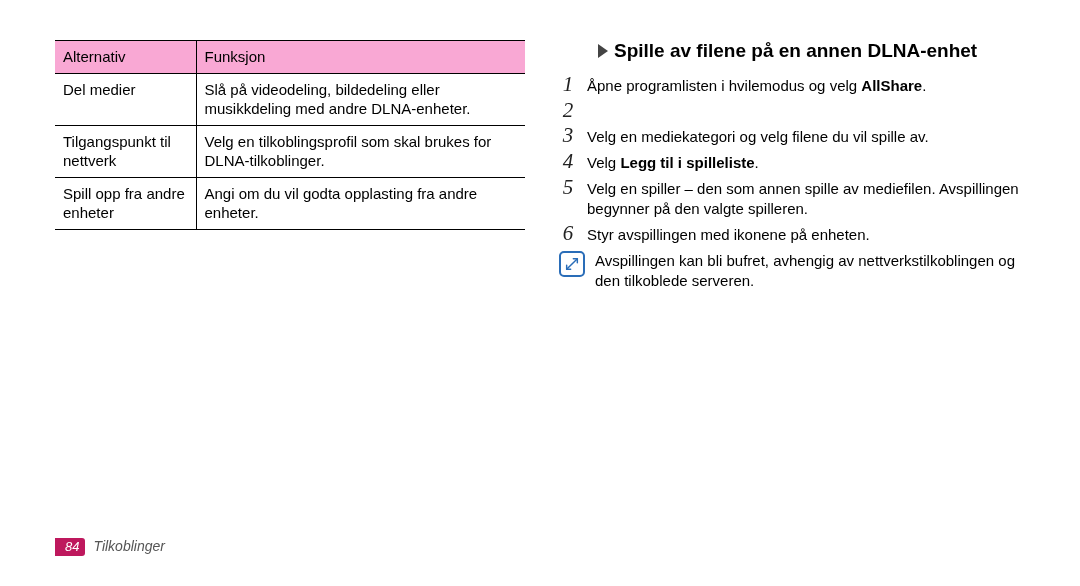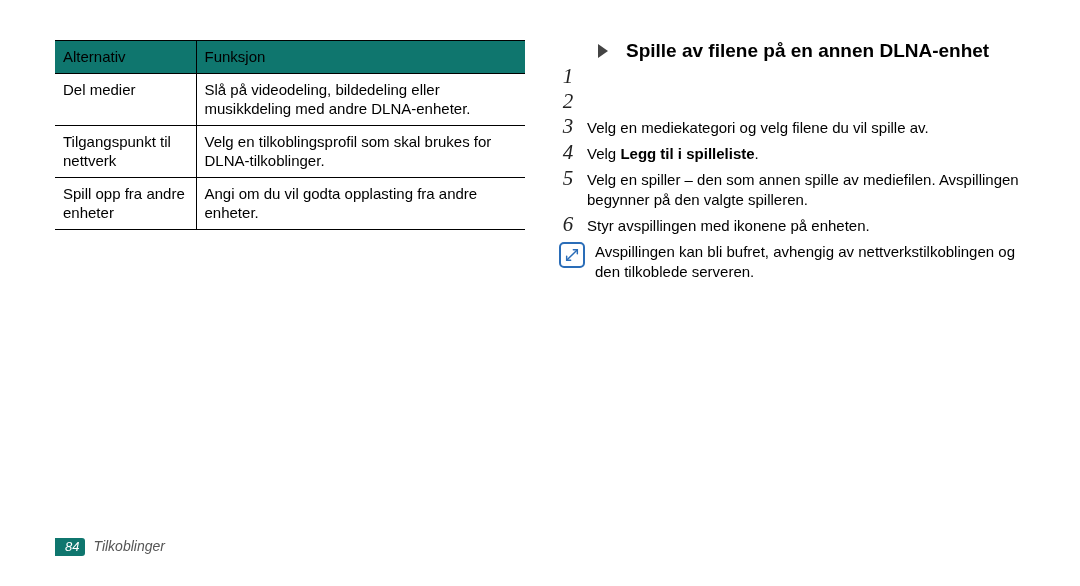--- a/index.html
+++ b/index.html
@@ -37,34 +37,34 @@
   table.opts td, table.opts th {
     border: 1px solid #000;
     border-left: none;
     border-right: none;
     padding: 6px 8px;
     text-align: left;
     vertical-align: top;
     font-weight: normal;
   }
   table.opts th {
-    background: #0f766e;
+    background: #f9a8d4;
   }
   table.opts td:first-child,
   table.opts th:first-child {
     border-right: 1px solid #000;
     width: 30%;
   }
   table.opts tr:first-child th { border-top: 1px solid #000; }
   
   .section-head {
     display: flex;
     align-items: baseline;
-    gap: 18px;
-    margin: 0 0 4px 0;
+    gap: 6px;
+    margin: 0 0 12px 0;
     padding-left: 43px;
   }
   .chev {
     width: 0; height: 0;
     border-top: 7px solid transparent;
     border-bottom: 7px solid transparent;
     border-left: 10px solid #444;
     display: inline-block;
     position: relative;
     top: 1px;
@@ -120,21 +120,21 @@
   .footer {
     margin-top: auto;
     font-size: 14px;
     color: #555;
     font-style: italic;
     display: flex;
     align-items: baseline;
     gap: 8px;
   }
   .footer .pg {
-    background: #0f766e;
+    background: #be185d;
     color: #fff;
     font-style: italic;
     padding: 1px 6px 2px 10px;
     border-top-right-radius: 3px;
     border-bottom-right-radius: 3px;
     font-size: 13px;
     position: relative;
   }
 </style>
 </head>
@@ -169,20 +169,23 @@
     <div class="col">
       <div class="section-head">
         <span class="chev"></span>
         <span class="section-title">Spille av filene på en annen DLNA-enhet</span>
       </div>
 
       <div class="steps">
 
         <div class="step">
           <span class="num">1</span>
+          <span class="txt">
+            <span>Åpne programlisten i hvilemodus og velg </span><span class="bold">AllShare</span><span>.</span>
+          </span>
         </div>
 
         <div class="step">
           <span class="num">2</span>
         </div>
 
         <div class="step">
           <span class="num">3</span>
           <span class="txt">Velg en mediekategori og velg filene du vil spille av.</span>
         </div>

